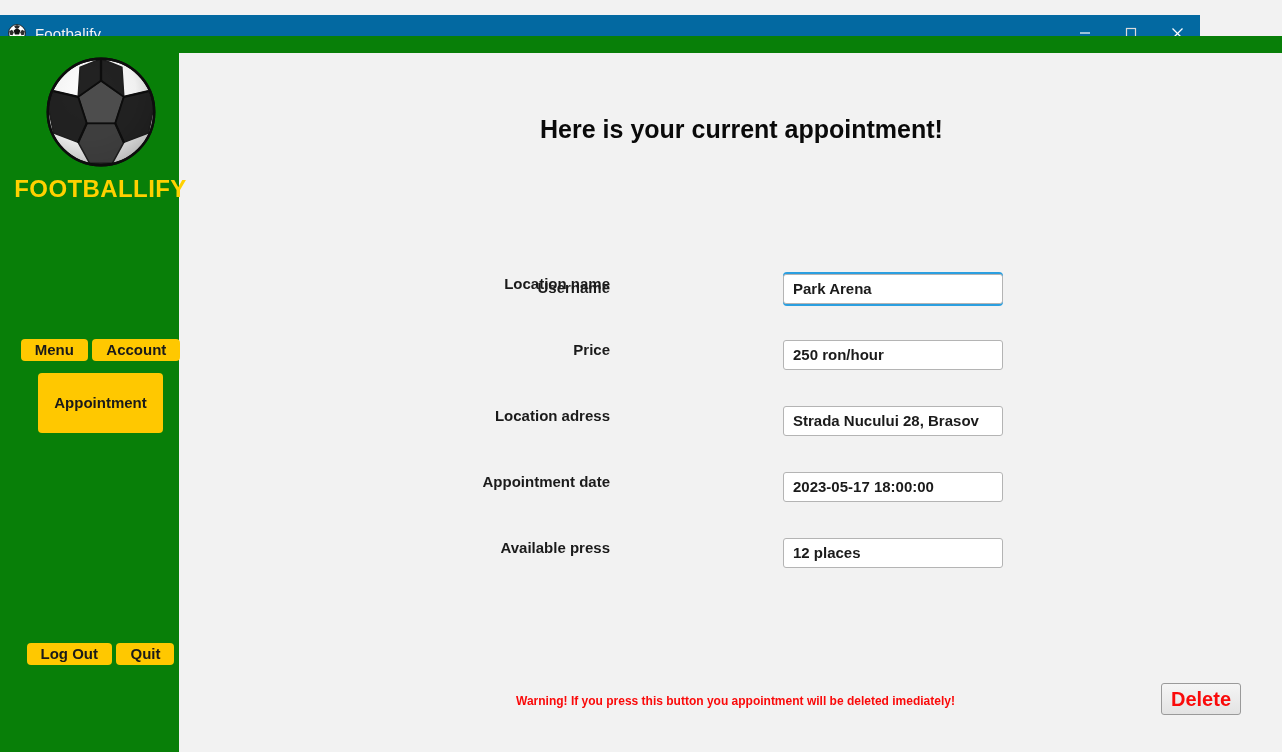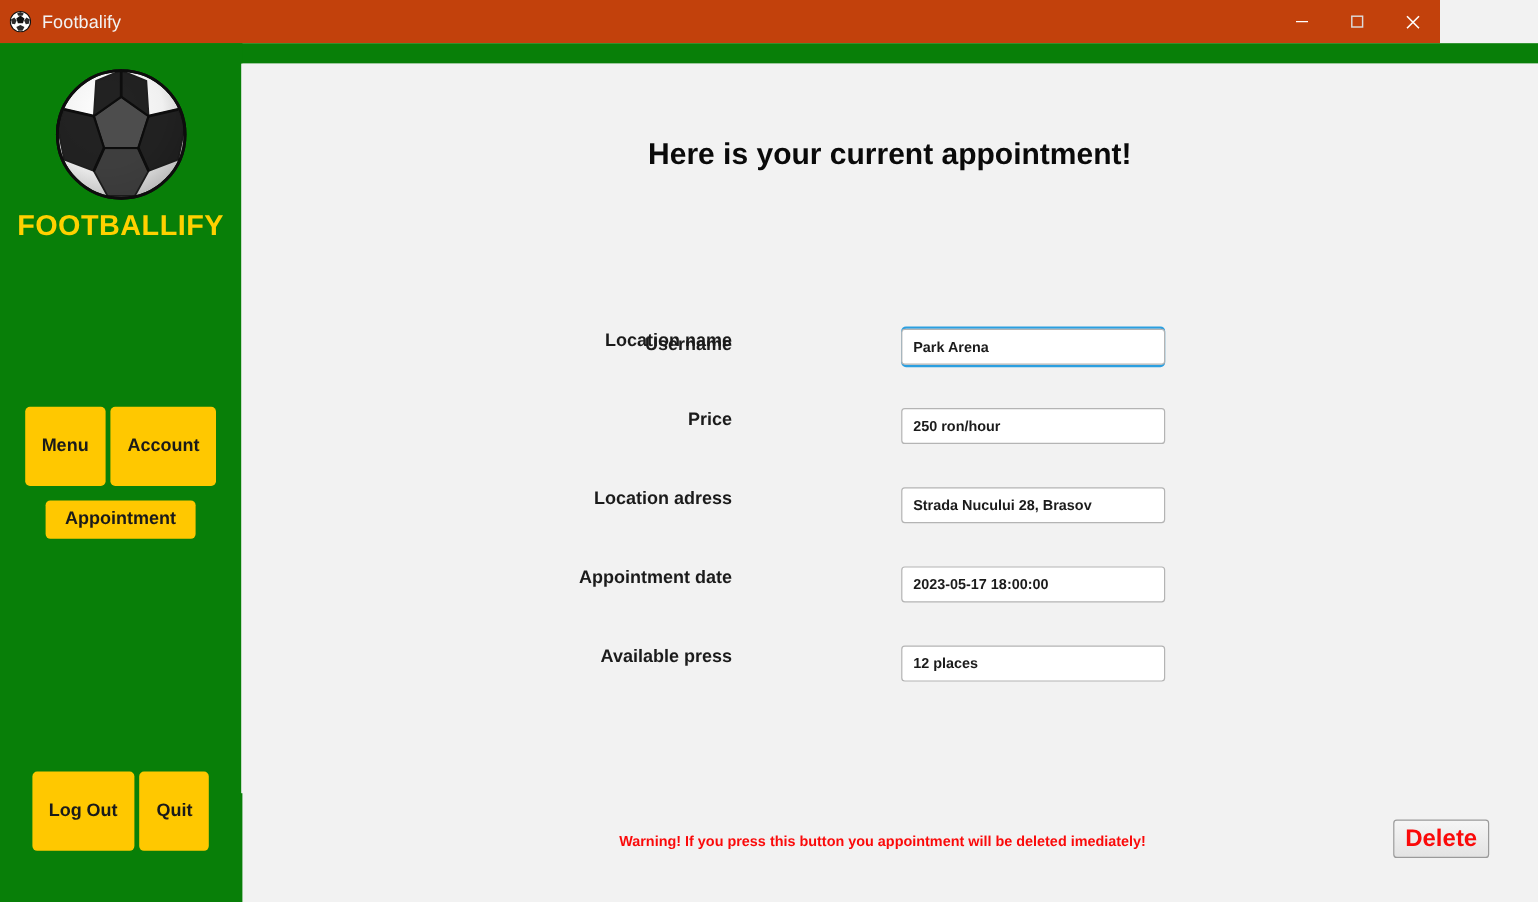--- a/index.html
+++ b/index.html
@@ -16,24 +16,24 @@
   .window {
     position: relative;
     width: 1282px;
     height: 752px;
     background: #f2f2f2;
   }
 
   
   .titlebar {
     position: absolute;
-    left: 0; top: 0;
+    left: 0; top: 15px;
     width: 1200px;
     height: 36px;
-    background: #c2410c;
+    background: #0369a1;
     display: flex;
     align-items: center;
   }
   .titlebar-icon {
     width: 18px;
     height: 18px;
     margin-left: 8px;
     margin-right: 9px;
     flex: none;
   }
@@ -60,21 +60,21 @@
     left: 0; top: 36px;
     width: 1282px;
     height: 17px;
     background: #087f08;
   }
 
   
   .sidebar {
     position: absolute;
     left: 0; top: 36px;
-    width: 202px;
+    width: 179px;
     height: 716px;
     background: #087f08;
   }
   .logo-wrap {
     position: absolute;
     left: 0; top: 19px;
     width: 201px;
     text-align: center;
   }
   .logo-ball {
@@ -99,26 +99,26 @@
 
   .navbtn {
     display: inline-block;
     background: #ffc800;
     color: #1a1a1a;
     border: none;
     border-radius: 4px;
     font-family: "Liberation Sans", sans-serif;
     font-size: 15px;
     font-weight: bold;
-    padding: 24px 14px;
+    padding: 2px 14px;
     margin: 0 0 12px 0;
     line-height: 18px;
     cursor: pointer;
   }
-  .navbtn.wide { padding: 7px 16px; }
+  .navbtn.wide { padding: 21px 16px; }
 
   
   .content {
     position: absolute;
     left: 201px; top: 53px;
     width: 1081px;
     height: 608px;
     background: #f2f2f2;
   }
   .page-title {
@@ -146,29 +146,29 @@
     left: 0;
     width: 409px;
     text-align: right;
     font-size: 15px;
     font-weight: bold;
     color: #1b1b1b;
     line-height: 20px;
   }
   .form-field {
     position: absolute;
-    left: 550px;
+    left: 582px;
     width: 220px;
     height: 30px;
     box-sizing: border-box;
     background: #ffffff;
     border: 1px solid #b4b4b4;
     border-radius: 3px;
     padding: 0 9px;
-    font-size: 12px;
+    font-size: 15px;
     font-weight: bold;
     color: #1b1b1b;
     line-height: 28px;
     white-space: nowrap;
     overflow: hidden;
   }
   .form-field.focused {
     border: 2px solid #2b9fe0;
     height: 34px;
     line-height: 30px;

